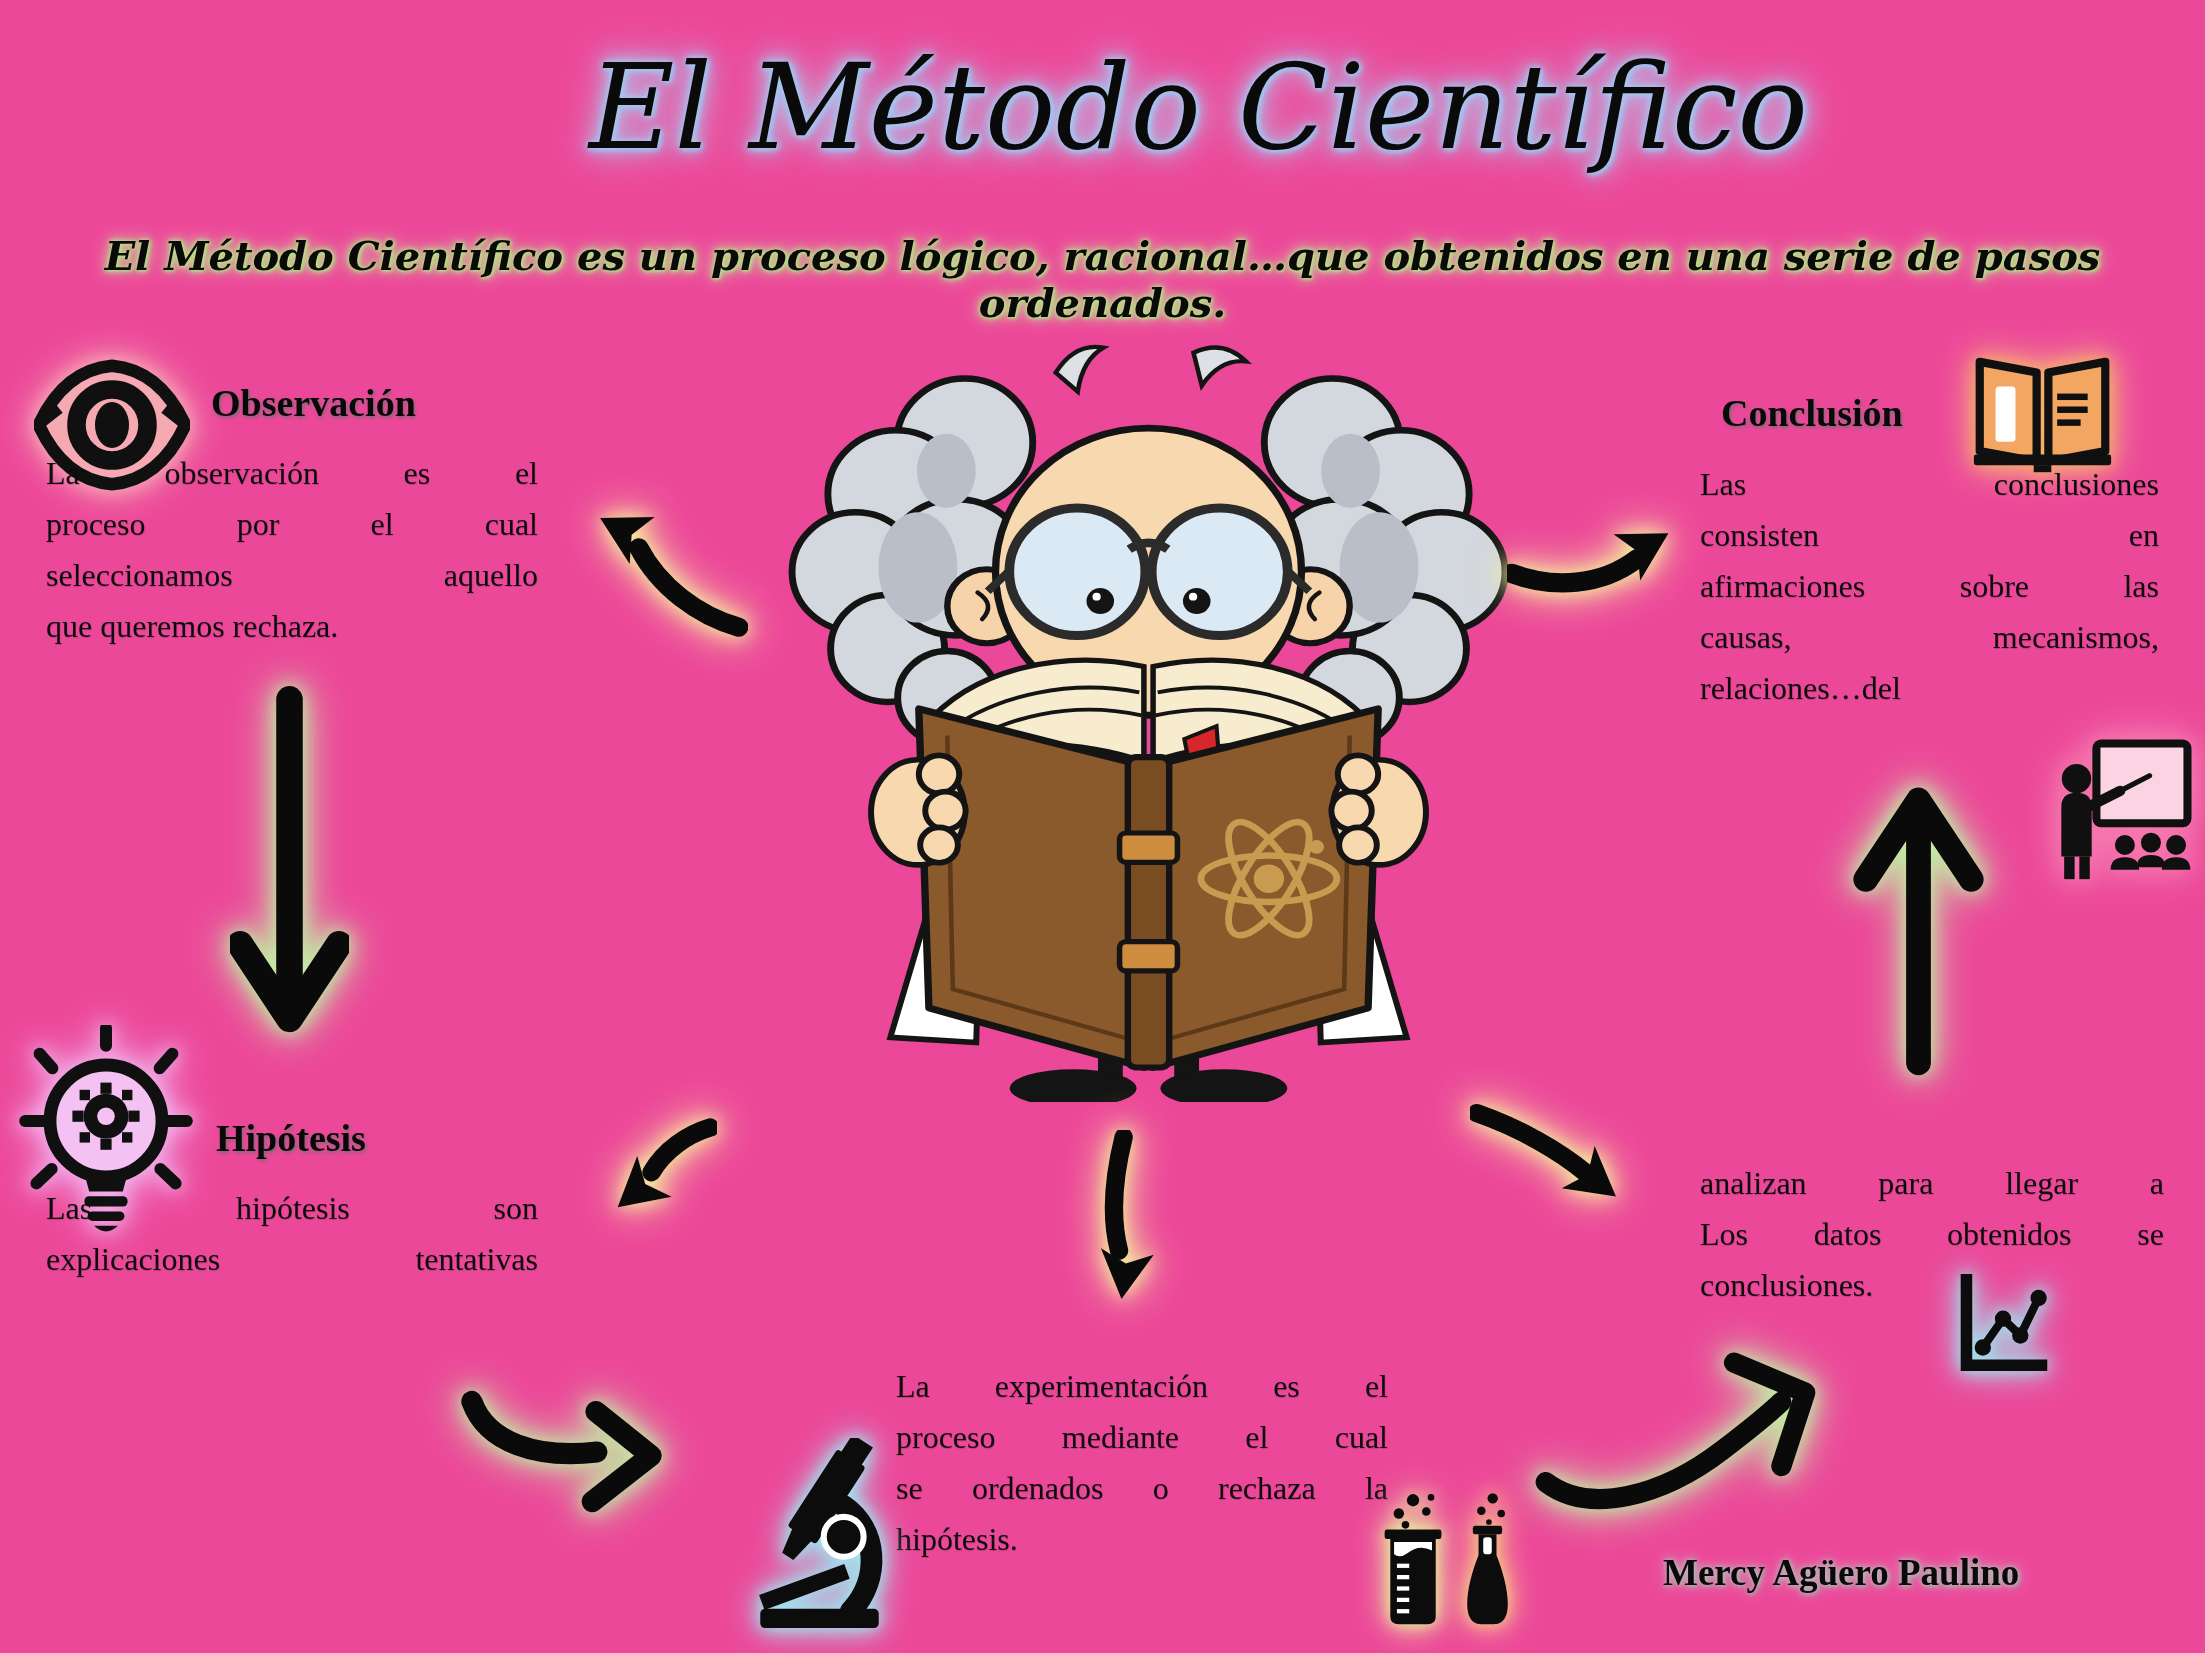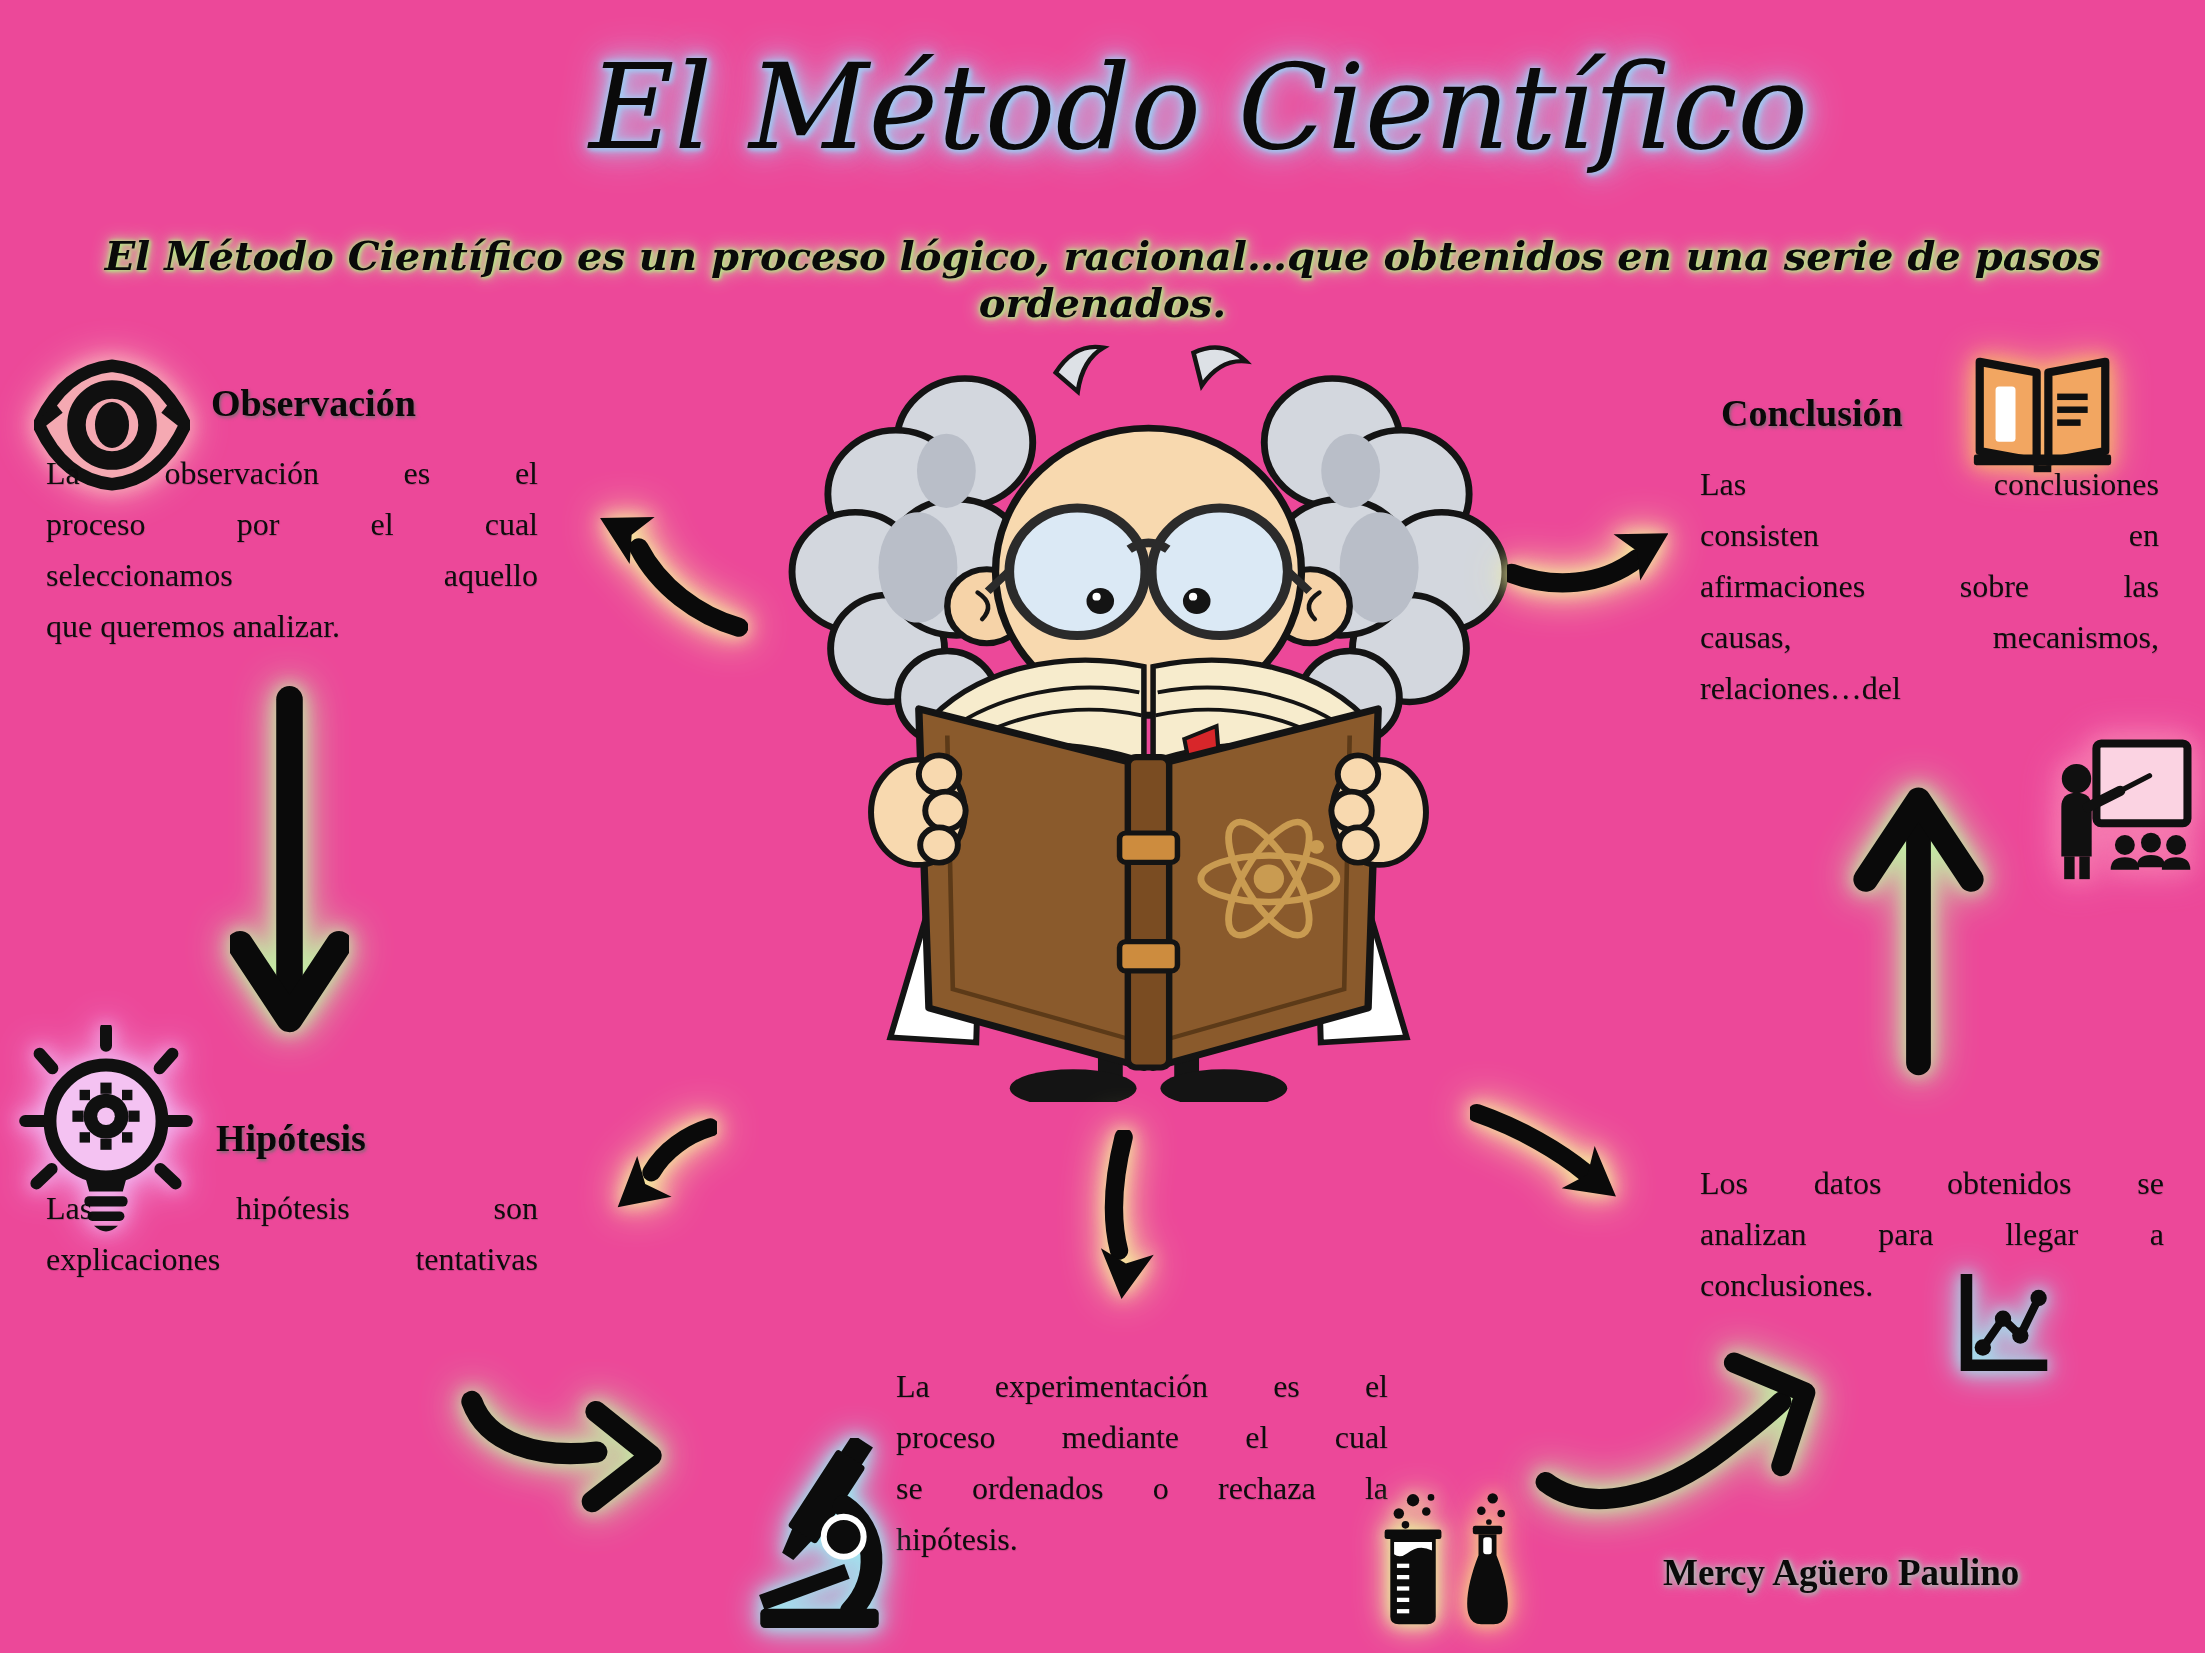--- a/index.html
+++ b/index.html
@@ -71,21 +71,21 @@
       <circle cx="105" cy="100" r="48" fill="#f5a9b2" stroke="#101010" stroke-width="25"></circle>
       <ellipse cx="105" cy="100" rx="23" ry="31" fill="#101010"></ellipse>
       <path d="M6,100 L34,78 M204,100 L176,78" stroke="#101010" stroke-width="14"></path>
     </svg>
   </div>
   <div class="abs heading" style="left:211px;top:381px;">Observación</div>
   <div class="abs bodytext" style="left:46px;top:448px;width:492px;">
     <div class="jline">La observación es el</div>
     <div class="jline">proceso por el cual</div>
     <div class="jline">seleccionamos aquello</div>
-    <div class="jlast">que queremos analizar.</div>
+    <div class="jlast">que queremos rechaza.</div>
   </div>
 
   <div class="abs glow-green" style="left:230px;top:685px;width:119px;height:377px;">
     <svg viewBox="0 0 260 810" width="119" height="372">
       <g stroke="#0a0a0a" fill="none" stroke-linecap="round" stroke-linejoin="round">
         <path d="M130,30 L130,690" stroke-width="58"></path>
         <path d="M22,565 L130,728 L238,565" stroke-width="58"></path>
       </g>
     </svg>
   </div>
@@ -301,22 +301,22 @@
   <div class="abs glow-green" style="left:1852px;top:776px;width:133px;height:303px;">
     <svg viewBox="0 0 290 660" width="133" height="303">
       <g stroke="#0a0a0a" fill="none" stroke-linecap="round" stroke-linejoin="round">
         <path d="M145,625 L145,70" stroke-width="54"></path>
         <path d="M30,225 L145,52 L260,225" stroke-width="54"></path>
       </g>
     </svg>
   </div>
 
   <div class="abs bodytext" style="left:1700px;top:1158px;width:464px;">
+    <div class="jline">analizan para llegar a</div>
     <div class="jline">Los datos obtenidos se</div>
-    <div class="jline">analizan para llegar a</div>
     <div class="jlast">conclusiones.</div>
   </div>
   <div class="abs glow-cyan" style="left:1953px;top:1268px;width:101px;height:113px;">
     <svg viewBox="0 0 210 230" width="101" height="111">
       <path d="M28,12 L28,202 L196,202" fill="none" stroke="#0c0c0c" stroke-width="24"></path>
       <path d="M62,165 L104,105 L140,140 L178,62" fill="none" stroke="#0c0c0c" stroke-width="17"></path>
       <circle cx="62" cy="165" r="17" fill="#0c0c0c"></circle>
       <circle cx="104" cy="105" r="17" fill="#0c0c0c"></circle>
       <circle cx="140" cy="140" r="17" fill="#0c0c0c"></circle>
       <circle cx="178" cy="62" r="17" fill="#0c0c0c"></circle>

